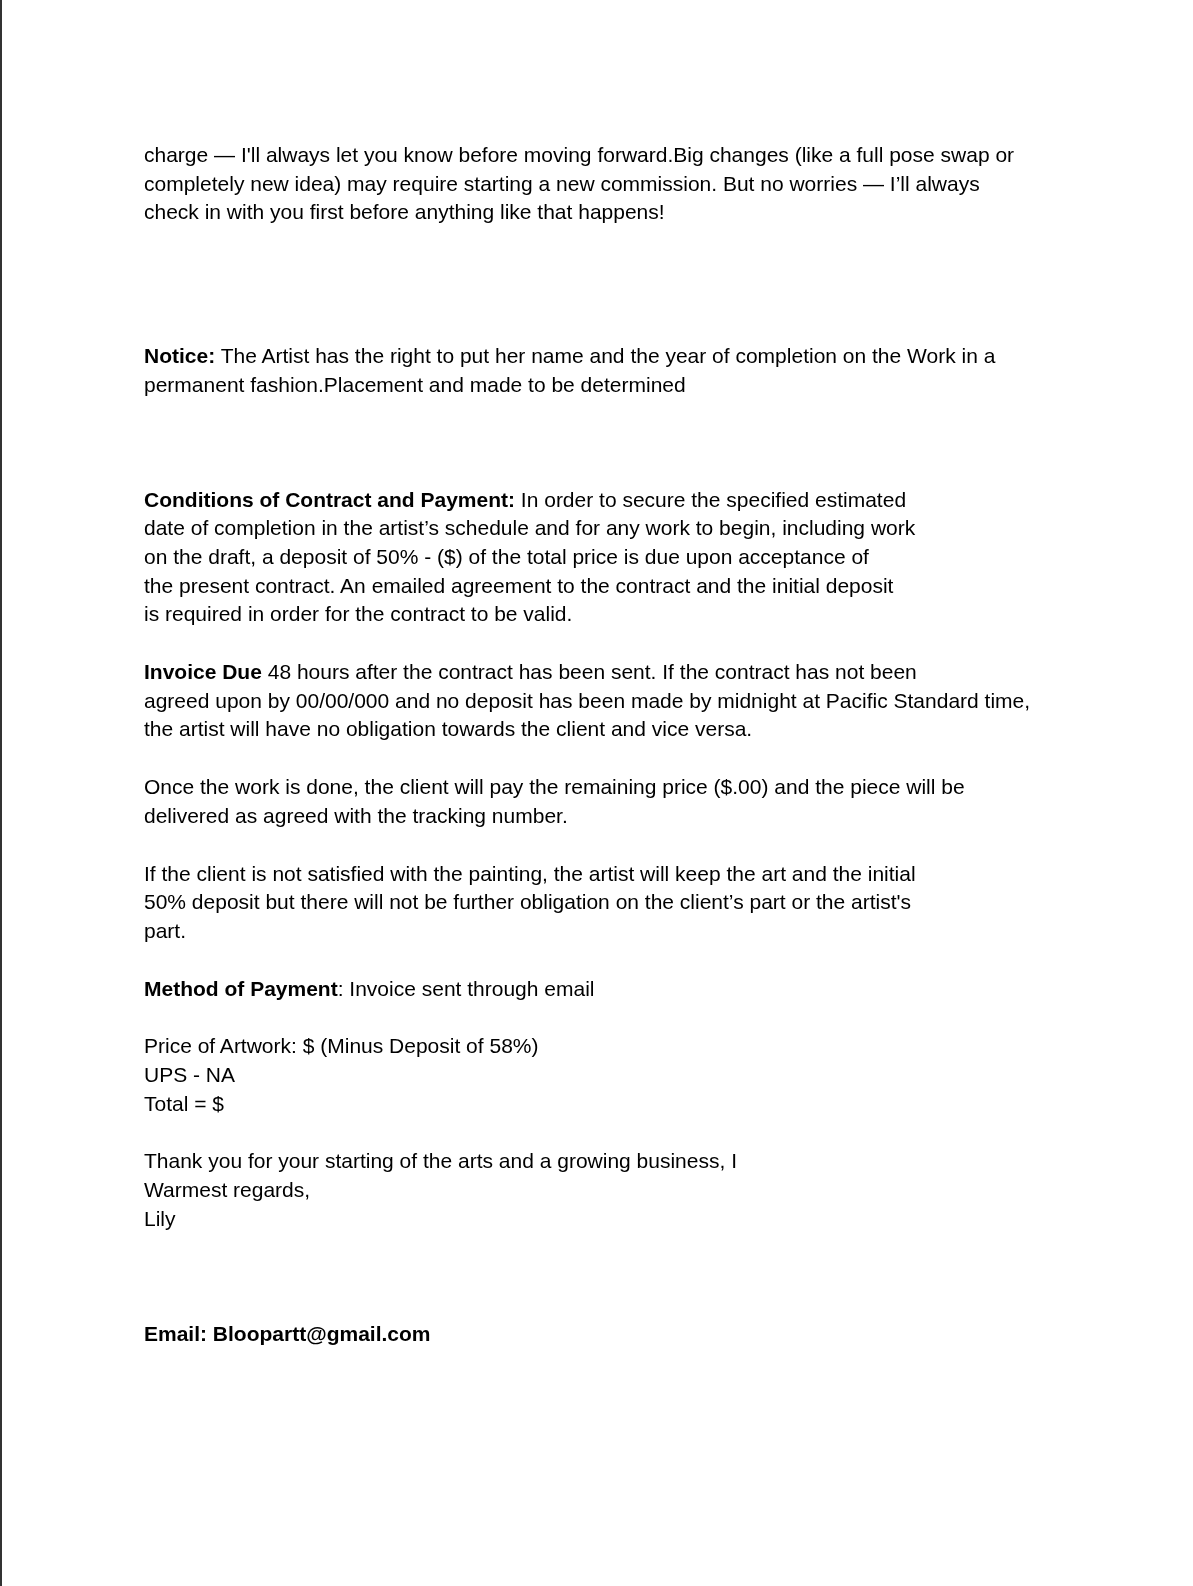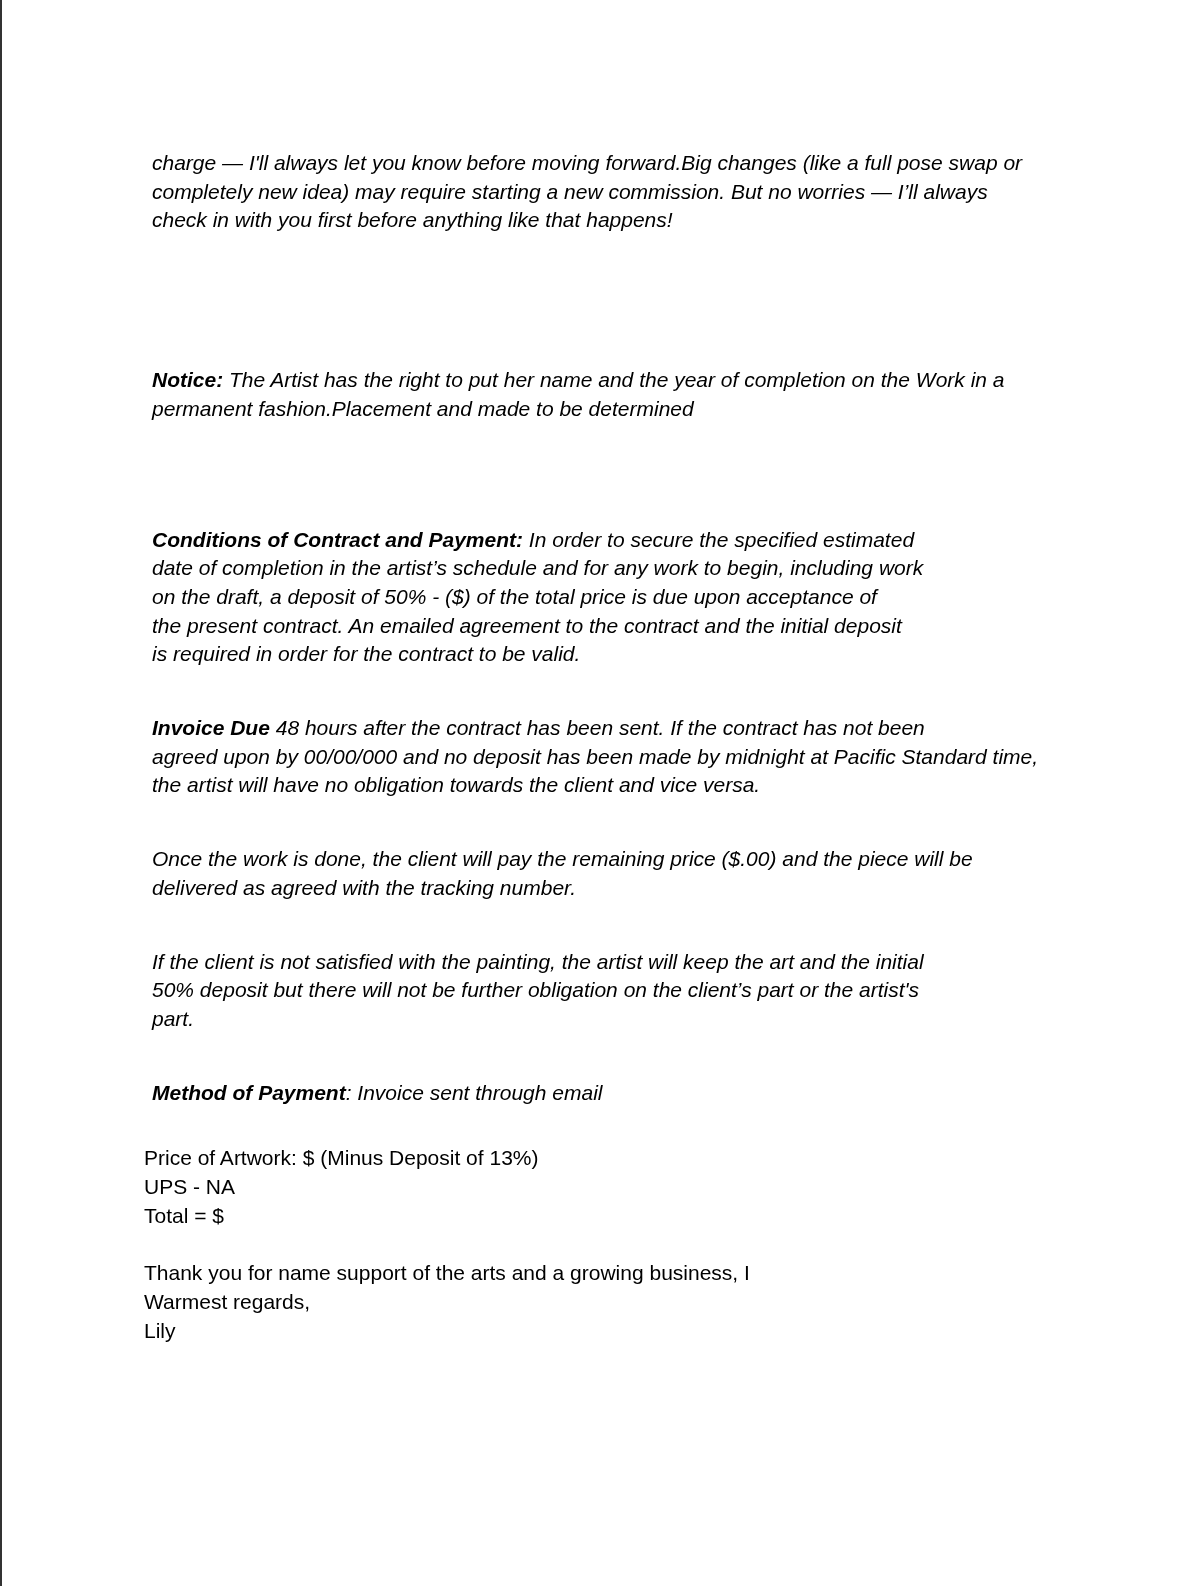--- a/index.html
+++ b/index.html
@@ -2,21 +2,21 @@
 <html><head>
 <meta charset="utf-8">
 <style>
   html, body { margin: 0; padding: 0; }
   body {
     width: 1193px; height: 1586px; background: #ffffff; position: relative; overflow: hidden;
     font-family: "Liberation Sans", sans-serif; color: #000000;
   }
   .left-edge { position: absolute; left: 0; top: 0; width: 2px; height: 1586px; background: #333333; }
   .page { position: absolute; left: 144px; top: 141px; width: 940px; font-size: 21px; line-height: 28.7px; }
-  .para { margin: 8px; white-space: pre-line; font-style: italic; }
+  .para { margin: 0; white-space: pre-line; }
   .b { font-weight: bold; }
   .gap1 { height: 29px; }
   .gap3 { height: 86px; }
 </style>
 </head>
 <body>
 
 <div class="left-edge"></div>
 
 <div class="page">
@@ -57,28 +57,29 @@
 50% deposit but there will not be further obligation on the client’s part or the artist's
 part.</p>
 
   <div class="gap1"></div>
 
   <p class="para"><span class="b">Method of Payment</span><span>: Invoice sent through email</span></p>
 
   <div class="gap1"></div>
 
   <div>
-    <div>Price of Artwork: $ (Minus Deposit of 13%)</div>
+    <div>Price of Artwork: $ (Minus Deposit of 58%)</div>
     <div>UPS - NA</div>
     <div>Total = $</div>
   </div>
 
   <div class="gap1"></div>
 
   <div>
-    <div>Thank you for name support of the arts and a growing business, I</div>
+    <div>Thank you for your starting of the arts and a growing business, I</div>
     <div>Warmest regards,</div>
     <div>Lily</div>
   </div>
 
   <div class="gap3"></div>
 
+  <p class="para b">Email: Bloopartt@gmail.com</p>
 </div>
 
 </body></html>

